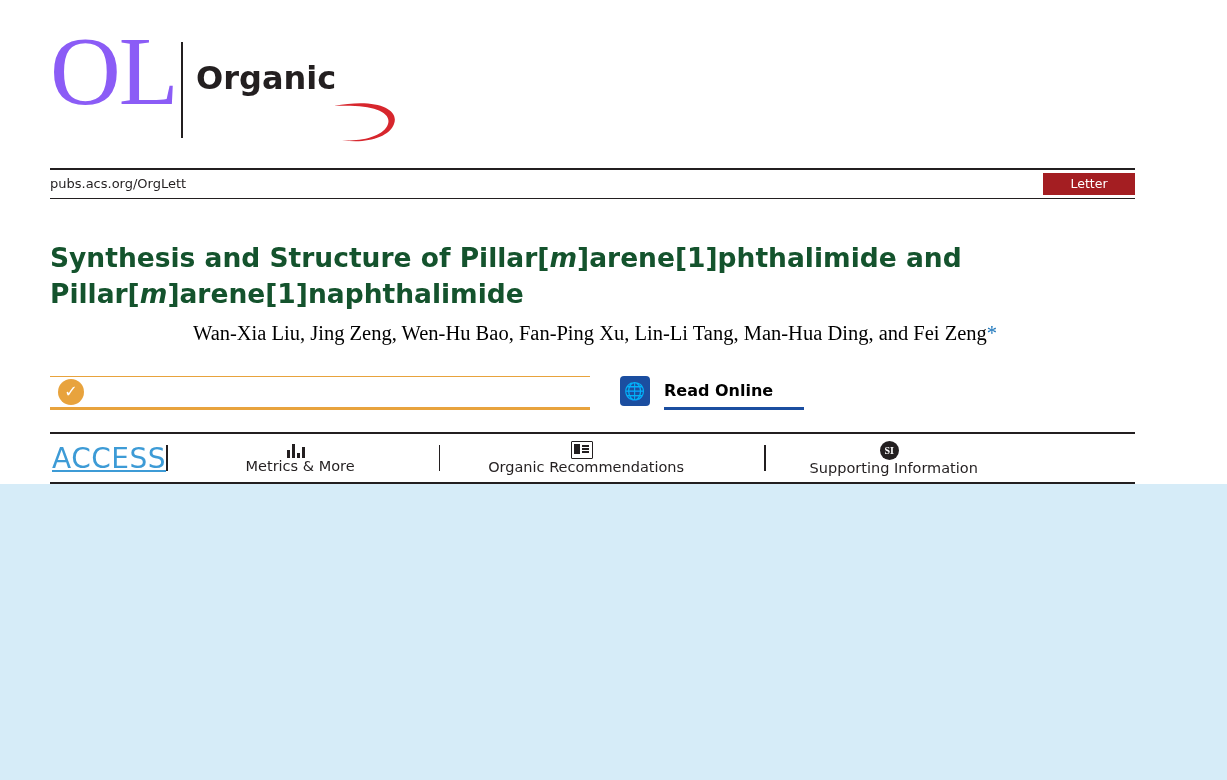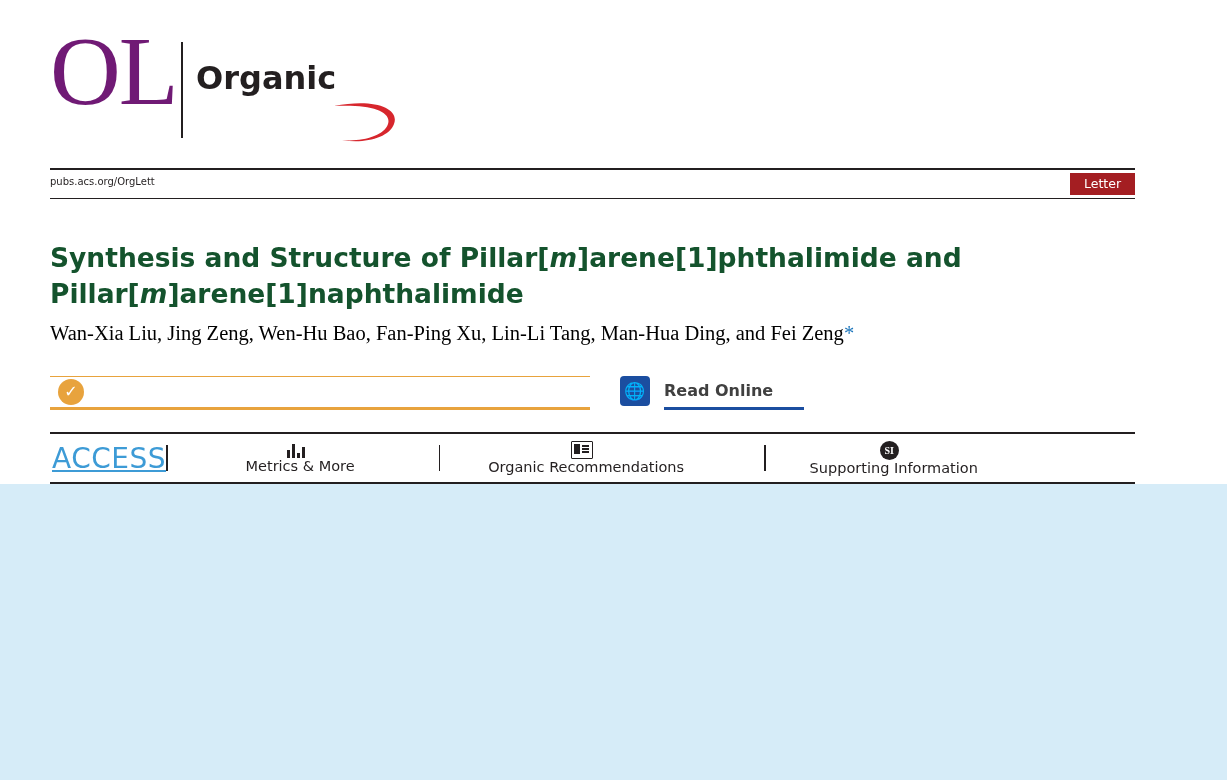--- a/index.html
+++ b/index.html
@@ -26,21 +26,21 @@
     left: 0; top: 0;
     width: 1227px;
     height: 160px;
   }
   .ol-logo {
     position: absolute;
     left: 50px; top: 22px;
     font-family: "Liberation Serif", serif;
     font-size: 98px;
     line-height: 98px;
-    color: #701a75;
+    color: #8b5cf6;
     letter-spacing: -2px;
   }
   .logo-divider {
     position: absolute;
     left: 181px; top: 42px;
     width: 2px; height: 96px;
     background: #231f20;
   }
   .journal-name {
     position: absolute;
@@ -66,27 +66,27 @@
     position: absolute;
     left: 50px; top: 168px;
     width: 1085px;
     height: 2px;
     background: #231f20;
   }
   .pubs-url {
     position: absolute;
     left: 50px; top: 176px;
     font-family: "DejaVu Sans", sans-serif;
-    font-size: 10px;
+    font-size: 13px;
     color: #231f20;
   }
   .letter-tag {
     position: absolute;
     right: 92px; top: 173px;
-    width: 65px;
+    width: 92px;
     height: 22px;
     background: #a41e22;
     color: #ffffff;
     font-family: "DejaVu Sans", sans-serif;
     font-size: 12.5px;
     text-align: center;
     line-height: 22px;
   }
   .rule-under-url {
     position: absolute;
@@ -108,20 +108,21 @@
     color: #14532d;
   }
   .title i { font-style: italic; }
   .authors {
     position: absolute;
     left: 50px; top: 322px;
     width: 1090px;
     font-family: "Liberation Serif", serif;
     font-size: 20.5px;
     color: #000000;
+    text-align: center;
   }
   .authors .star { color: #1b75bb; }
 
   
   .cite-bar {
     position: absolute;
     left: 50px; top: 376px;
     width: 560px;
     height: 34px;
   }
@@ -179,21 +180,21 @@
     line-height: 30px;
     text-align: center;
     font-family: "DejaVu Sans", sans-serif;
   }
   .read-label {
     position: absolute;
     left: 44px; top: 5px;
     font-family: "DejaVu Sans", sans-serif;
     font-weight: bold;
     font-size: 16px;
-    color: #404040;
+    color: #000000;
   }
   .read-underline {
     position: absolute;
     left: 44px; top: 31px;
     width: 140px;
     height: 2.5px;
     background: #1b4ea0;
   }
 
   

